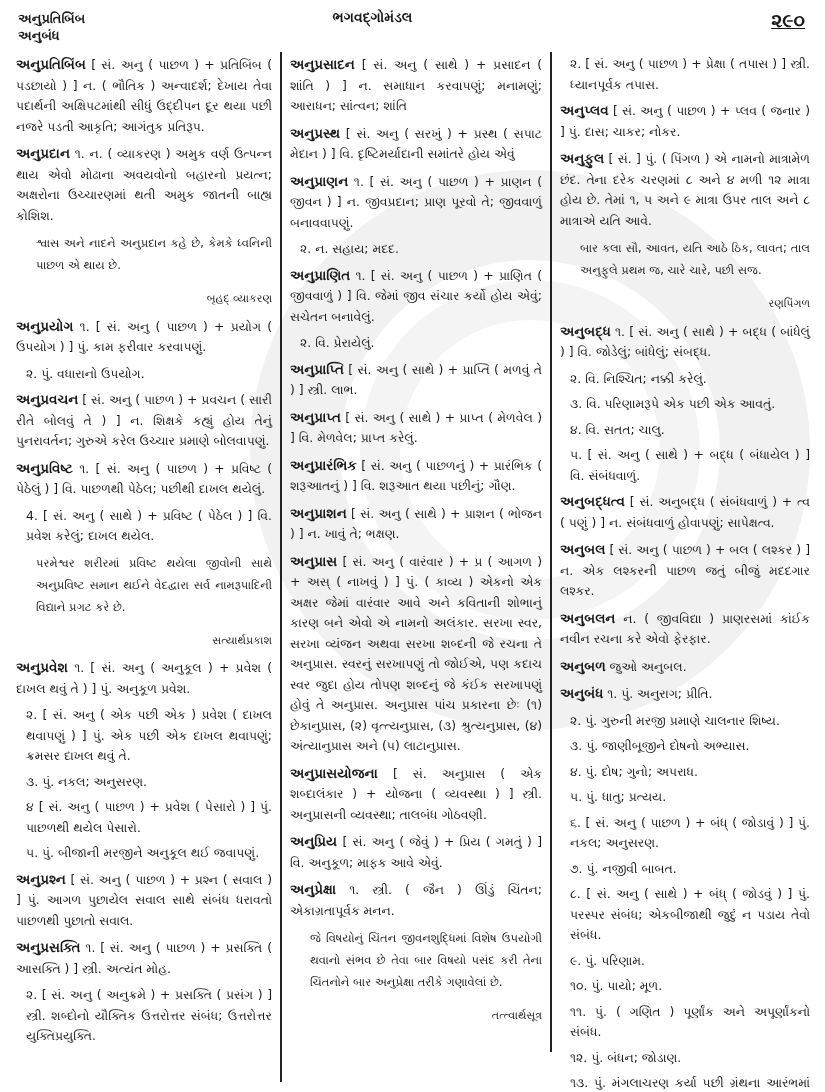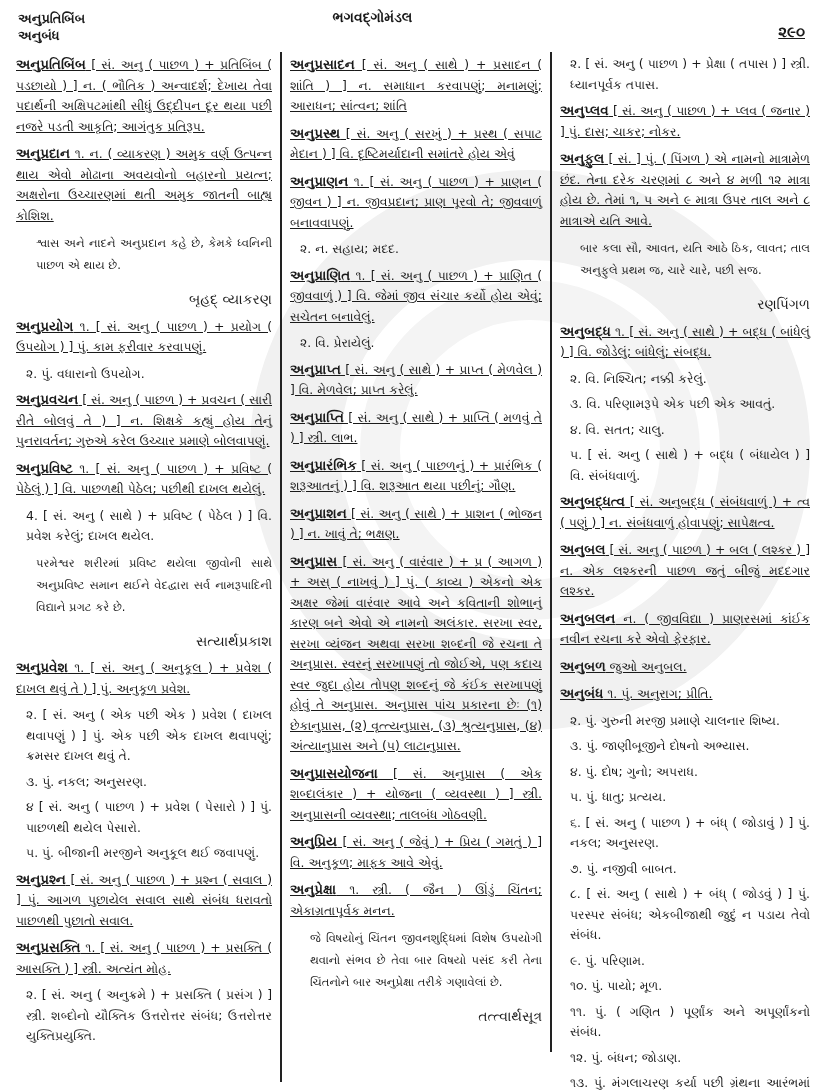--- a/index.html
+++ b/index.html
@@ -11,31 +11,31 @@
     position: absolute; left: 250px; top: 170px; width: 560px; height: 560px;
     border-radius: 50%; border: 90px solid #f1f1f1; box-sizing: border-box; z-index: 0;
   }
   .watermark2 {
     position: absolute; left: 360px; top: 280px; width: 340px; height: 340px;
     border-radius: 50%; border: 40px solid #f4f4f4; box-sizing: border-box; z-index: 0;
   }
   .header { position: absolute; left: 0; top: 0; width: 825px; height: 52px; z-index: 1; }
   .guide-left { position: absolute; left: 18px; top: 10px; font-size: 13px; font-weight: bold; line-height: 17px; }
   .running-title { position: absolute; left: 0; width: 745px; top: 9px; text-align: center; font-size: 14px; font-weight: bold; }
-  .page-number { position: absolute; right: 20px; top: 23px; font-size: 15px; font-weight: bold; text-decoration: underline; }
+  .page-number { position: absolute; right: 20px; top: 9px; font-size: 19px; font-weight: bold; text-decoration: underline; }
   .columns { position: absolute; left: 12px; top: 52px; width: 806px; height: 1030px; display: flex; z-index: 1; }
   .col { box-sizing: border-box; padding: 2px 8px 0 8px; font-size: 12.4px; line-height: 20.5px; text-align: justify; }
   .col1 { width: 270px; border-right: 2px solid #222; padding-left: 4px; }
   .col2 { width: 270px; border-right: 2px solid #222; height: 1000px; }
   .col3 { width: 266px; }
-  .entry { margin: 0 0 6px 0; text-decoration: underline; }
+  .entry { margin: 0 0 6px 0; }
   .hw { font-weight: bold; font-size: 13.5px; }
   .sense { margin: 0 0 5px 0; padding-left: 10px; }
   .quote { font-size: 11.5px; line-height: 22px; padding-left: 20px; margin: 2px 0 2px 0; }
-  .source { font-size: 14px; text-align: right; margin: 13px 0 6px 0; }
+  .source { font-size: 11px; text-align: right; margin: 13px 0 6px 0; }
 </style>
 </head>
 <body>
 
 <div class="watermark"></div>
 <div class="watermark2"></div>
 
 <div class="header">
   <div class="guide-left">
     <div>અનુપ્રતિબિંબ</div>
@@ -67,22 +67,22 @@
       <div class="entry"><span class="hw">અનુપ્રસક્તિ</span><span> ૧. [ સં. અનુ ( પાછળ ) + પ્રસક્તિ ( આસક્તિ ) ] સ્ત્રી. અત્યંત મોહ.</span></div>
       <div class="sense">૨. [ સં. અનુ ( અનુક્રમે ) + પ્રસક્તિ ( પ્રસંગ ) ] સ્ત્રી. શબ્દોનો યૌક્તિક ઉત્તરોત્તર સંબંધ; ઉત્તરોત્તર યુક્તિપ્રયુક્તિ.</div>
     </div>
   <div class="col col2">
       <div class="entry"><span class="hw">અનુપ્રસાદન</span><span> [ સં. અનુ ( સાથે ) + પ્રસાદન ( શાંતિ ) ] ન. સમાધાન કરવાપણું; મનામણું; આરાધન; સાંત્વન; શાંતિ</span></div>
       <div class="entry"><span class="hw">અનુપ્રસ્થ</span><span> [ સં. અનુ ( સરખું ) + પ્રસ્થ ( સપાટ મેદાન ) ] વિ. દૃષ્ટિમર્યાદાની સમાંતરે હોય એવું</span></div>
       <div class="entry"><span class="hw">અનુપ્રાણન</span><span> ૧. [ સં. અનુ ( પાછળ ) + પ્રાણન ( જીવન ) ] ન. જીવપ્રદાન; પ્રાણ પૂરવો તે; જીવવાળું બનાવવાપણું.</span></div>
       <div class="sense">૨. ન. સહાય; મદદ.</div>
       <div class="entry"><span class="hw">અનુપ્રાણિત</span><span> ૧. [ સં. અનુ ( પાછળ ) + પ્રાણિત ( જીવવાળું ) ] વિ. જેમાં જીવ સંચાર કર્યો હોય એવું; સચેતન બનાવેલું.</span></div>
       <div class="sense">૨. વિ. પ્રેરાયેલું.</div>
+      <div class="entry"><span class="hw">અનુપ્રાપ્તિ</span><span> [ સં. અનુ ( સાથે ) + પ્રાપ્તિ ( મળવું તે ) ] સ્ત્રી. લાભ.</span></div>
       <div class="entry"><span class="hw">અનુપ્રાપ્ત</span><span> [ સં. અનુ ( સાથે ) + પ્રાપ્ત ( મેળવેલ ) ] વિ. મેળવેલ; પ્રાપ્ત કરેલું.</span></div>
-      <div class="entry"><span class="hw">અનુપ્રાપ્તિ</span><span> [ સં. અનુ ( સાથે ) + પ્રાપ્તિ ( મળવું તે ) ] સ્ત્રી. લાભ.</span></div>
       <div class="entry"><span class="hw">અનુપ્રારંભિક</span><span> [ સં. અનુ ( પાછળનું ) + પ્રારંભિક ( શરૂઆતનું ) ] વિ. શરૂઆત થયા પછીનું; ગૌણ.</span></div>
       <div class="entry"><span class="hw">અનુપ્રાશન</span><span> [ સં. અનુ ( સાથે ) + પ્રાશન ( ભોજન ) ] ન. ખાવું તે; ભક્ષણ.</span></div>
       <div class="entry"><span class="hw">અનુપ્રાસ</span><span> [ સં. અનુ ( વારંવાર ) + પ્ર ( આગળ ) + અસ્ ( નાખવું ) ] પું. ( કાવ્ય ) એકનો એક અક્ષર જેમાં વારંવાર આવે અને કવિતાની શોભાનું કારણ બને એવો એ નામનો અલંકાર. સરખા સ્વર, સરખા વ્યંજન અથવા સરખા શબ્દની જે રચના તે અનુપ્રાસ. સ્વરનું સરખાપણું તો જોઈએ, પણ કદાચ સ્વર જુદા હોય તોપણ શબ્દનું જે કંઈક સરખાપણું હોવું તે અનુપ્રાસ. અનુપ્રાસ પાંચ પ્રકારના છેઃ (૧) છેકાનુપ્રાસ, (૨) વૃત્ત્યનુપ્રાસ, (૩) શ્રુત્યનુપ્રાસ, (૪) અંત્યાનુપ્રાસ અને (૫) લાટાનુપ્રાસ.</span></div>
       <div class="entry"><span class="hw">અનુપ્રાસયોજના</span><span> [ સં. અનુપ્રાસ ( એક શબ્દાલંકાર ) + યોજના ( વ્યવસ્થા ) ] સ્ત્રી. અનુપ્રાસની વ્યવસ્થા; તાલબંધ ગોઠવણી.</span></div>
       <div class="entry"><span class="hw">અનુપ્રિય</span><span> [ સં. અનુ ( જેવું ) + પ્રિય ( ગમતું ) ] વિ. અનુકૂળ; માફક આવે એવું.</span></div>
       <div class="entry"><span class="hw">અનુપ્રેક્ષા</span><span> ૧. સ્ત્રી. ( જૈન ) ઊંડું ચિંતન; એકાગ્રતાપૂર્વક મનન.</span></div>
       <div class="quote">જે વિષયોનું ચિંતન જીવનશુદ્ધિમાં વિશેષ ઉપયોગી થવાનો સંભવ છે તેવા બાર વિષયો પસંદ કરી તેના ચિંતનોને બાર અનુપ્રેક્ષા તરીકે ગણાવેલાં છે.</div>
       <div class="source">તત્ત્વાર્થસૂત્ર</div>
     </div>
   <div class="col col3">

